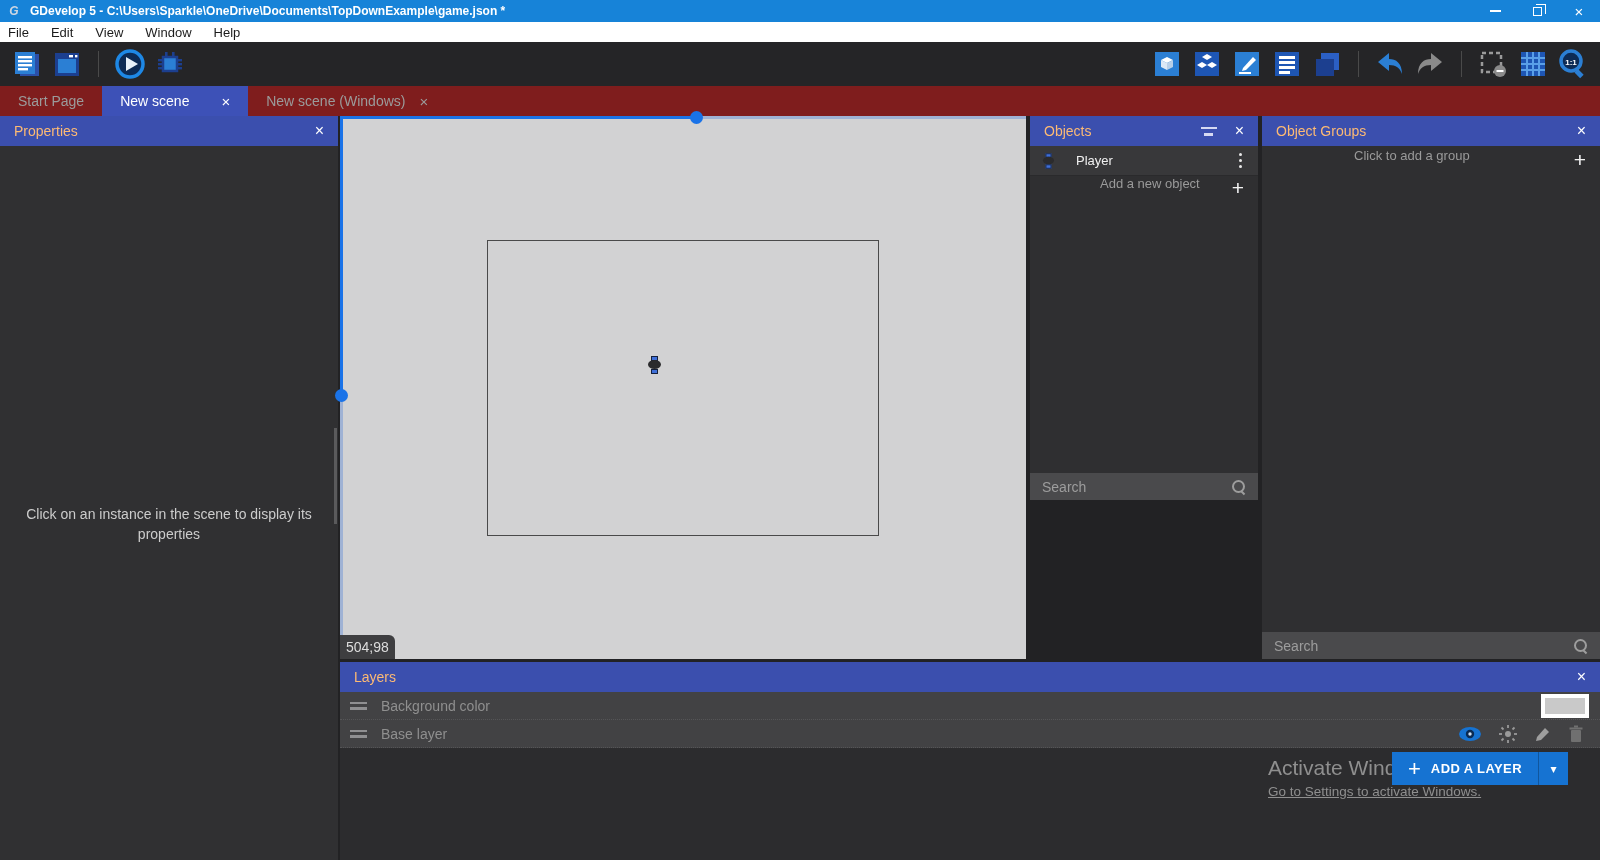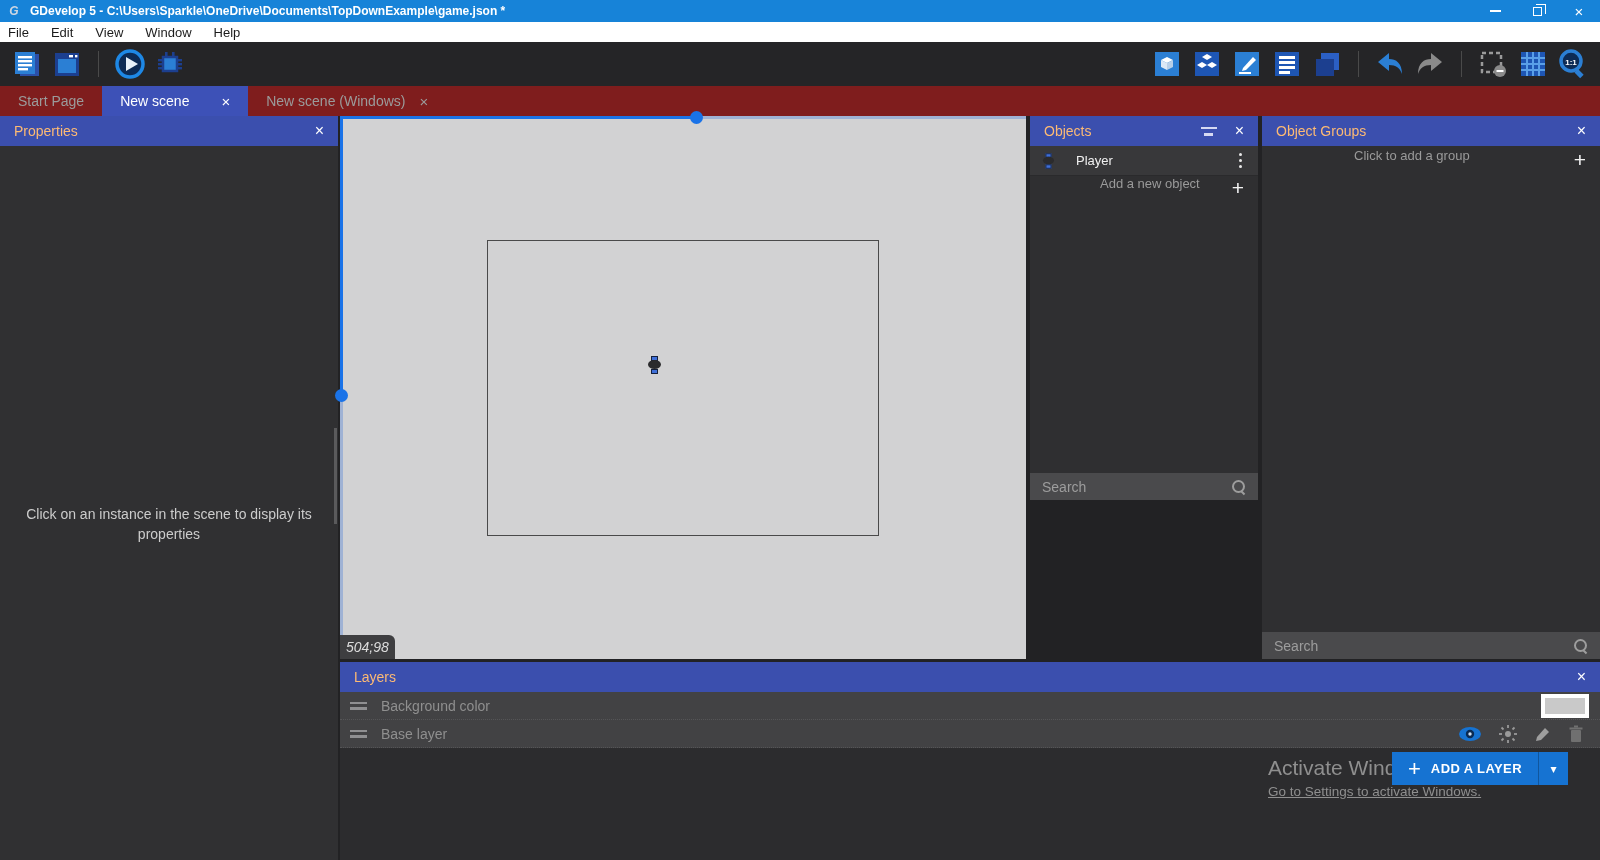--- a/index.html
+++ b/index.html
@@ -57,21 +57,21 @@
   .hscroll-dot { position:absolute; left:350px; top:-5px; width:13px; height:13px; border-radius:50%;
     background:#1a73e8; z-index:5; }
   .vscroll-track { position:absolute; left:0; top:0; width:3px; height:543px; background:#9fb2d4; }
   .vscroll-fill { position:absolute; left:0; top:0; width:3px; height:280px; background:#1a73e8; }
   .vscroll-dot { position:absolute; left:-5px; top:273px; width:13px; height:13px; border-radius:50%;
     background:#1a73e8; z-index:5; }
   .scene-rect { position:absolute; left:147px; top:124px; width:392px; height:296px; border:1px solid #4a4a4a; }
   .player-sprite { position:absolute; left:308px; top:240px; width:13px; height:18px; }
   .coords-badge { position:absolute; left:0; bottom:0; min-width:52px; height:24px; background:#3e3e40;
     color:#dddddd; font-size:14px; display:flex; align-items:center; justify-content:center;
-    border-top-right-radius:6px; padding:0 6px;font-style:italic; }
+    border-top-right-radius:6px; padding:0 6px; }
 
   
   .sprite { position:relative; width:13px; height:18px; }
   .sprite .head { position:absolute; left:3px; top:0; width:7px; height:5px; background:#3f6fd8; border:1px solid #14203c; }
   .sprite .body { position:absolute; left:0; top:4px; width:13px; height:9px; background:#2b2b2d; border-radius:50%; }
   .sprite .feet { position:absolute; left:3px; top:13px; width:7px; height:5px; background:#3f6fd8; border:1px solid #14203c; }
   .sprite.small { transform:scale(0.85); }
 
   
   .objects { position:absolute; left:1030px; top:0; width:228px; height:384px; background:#2f2f31; }

